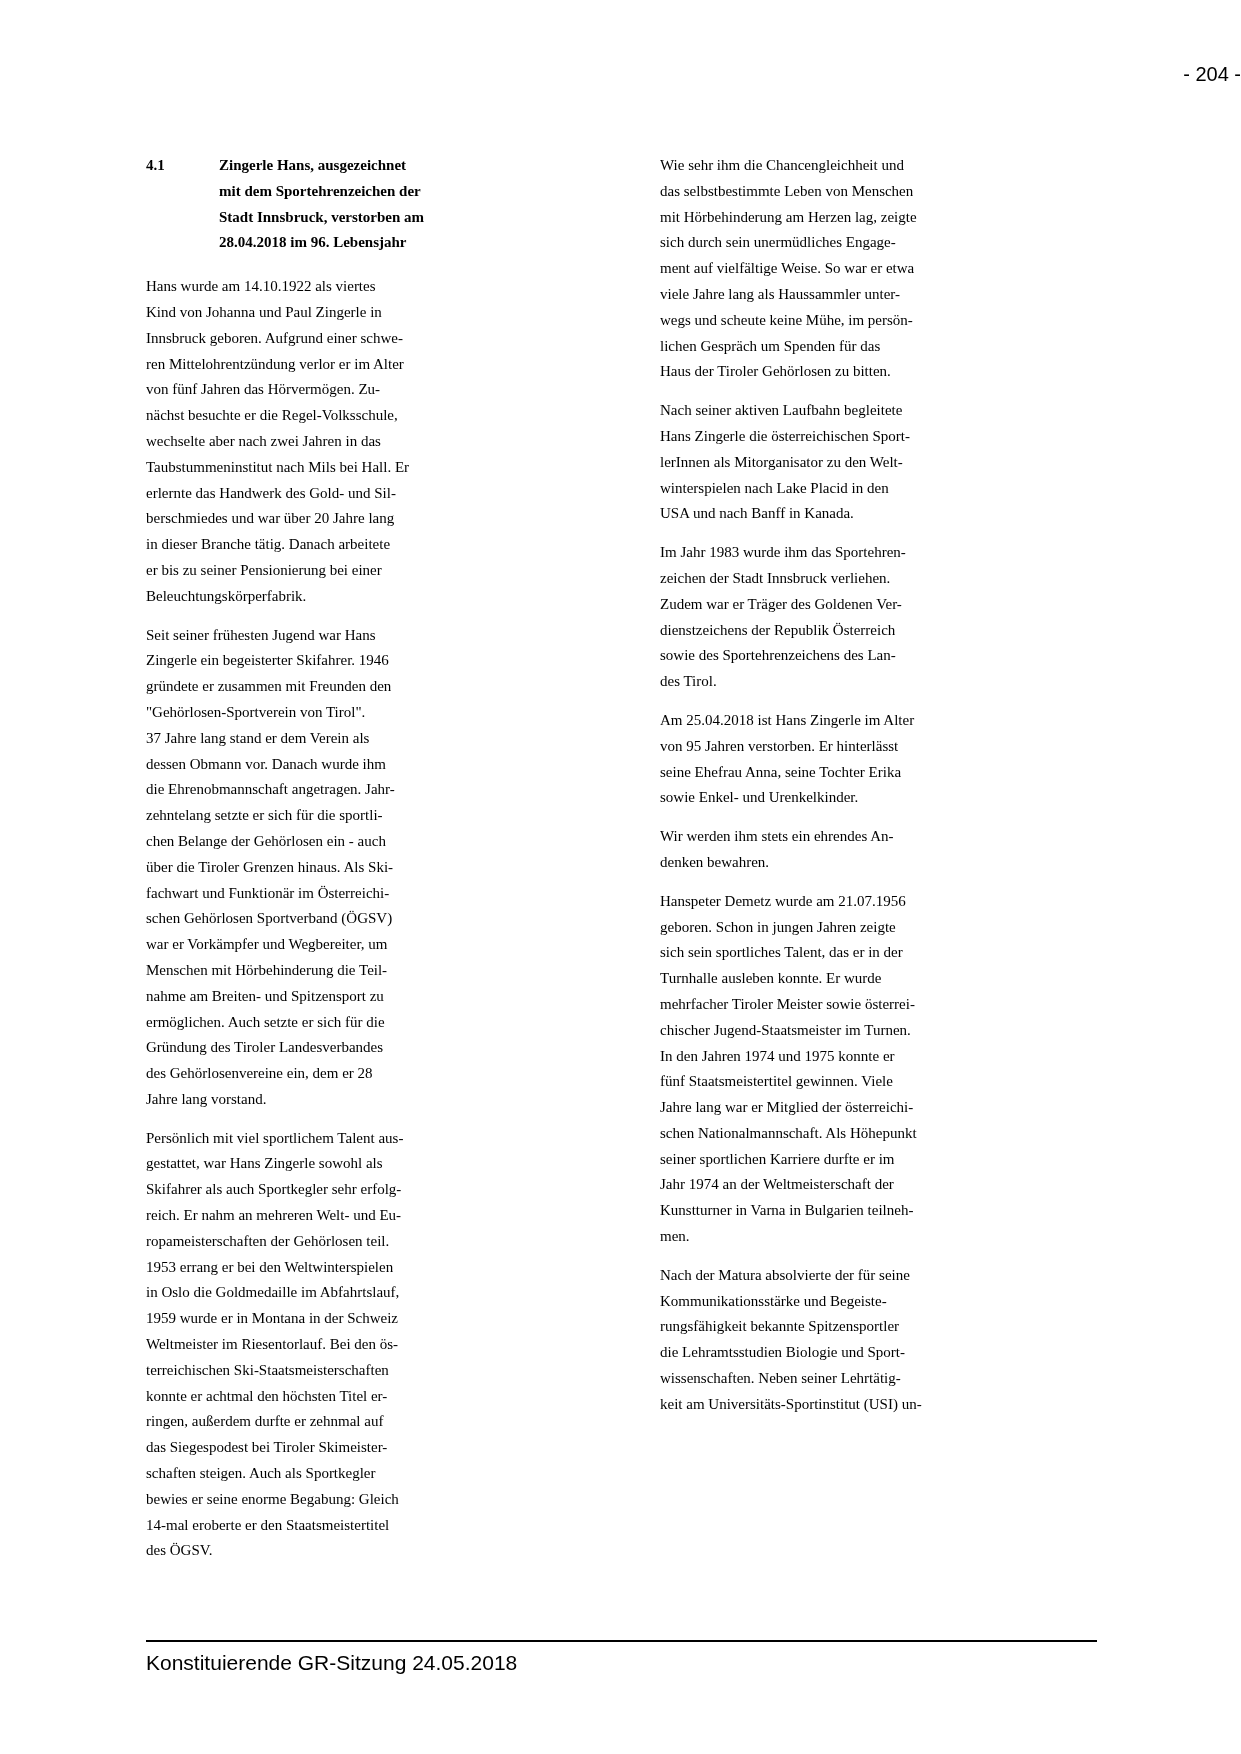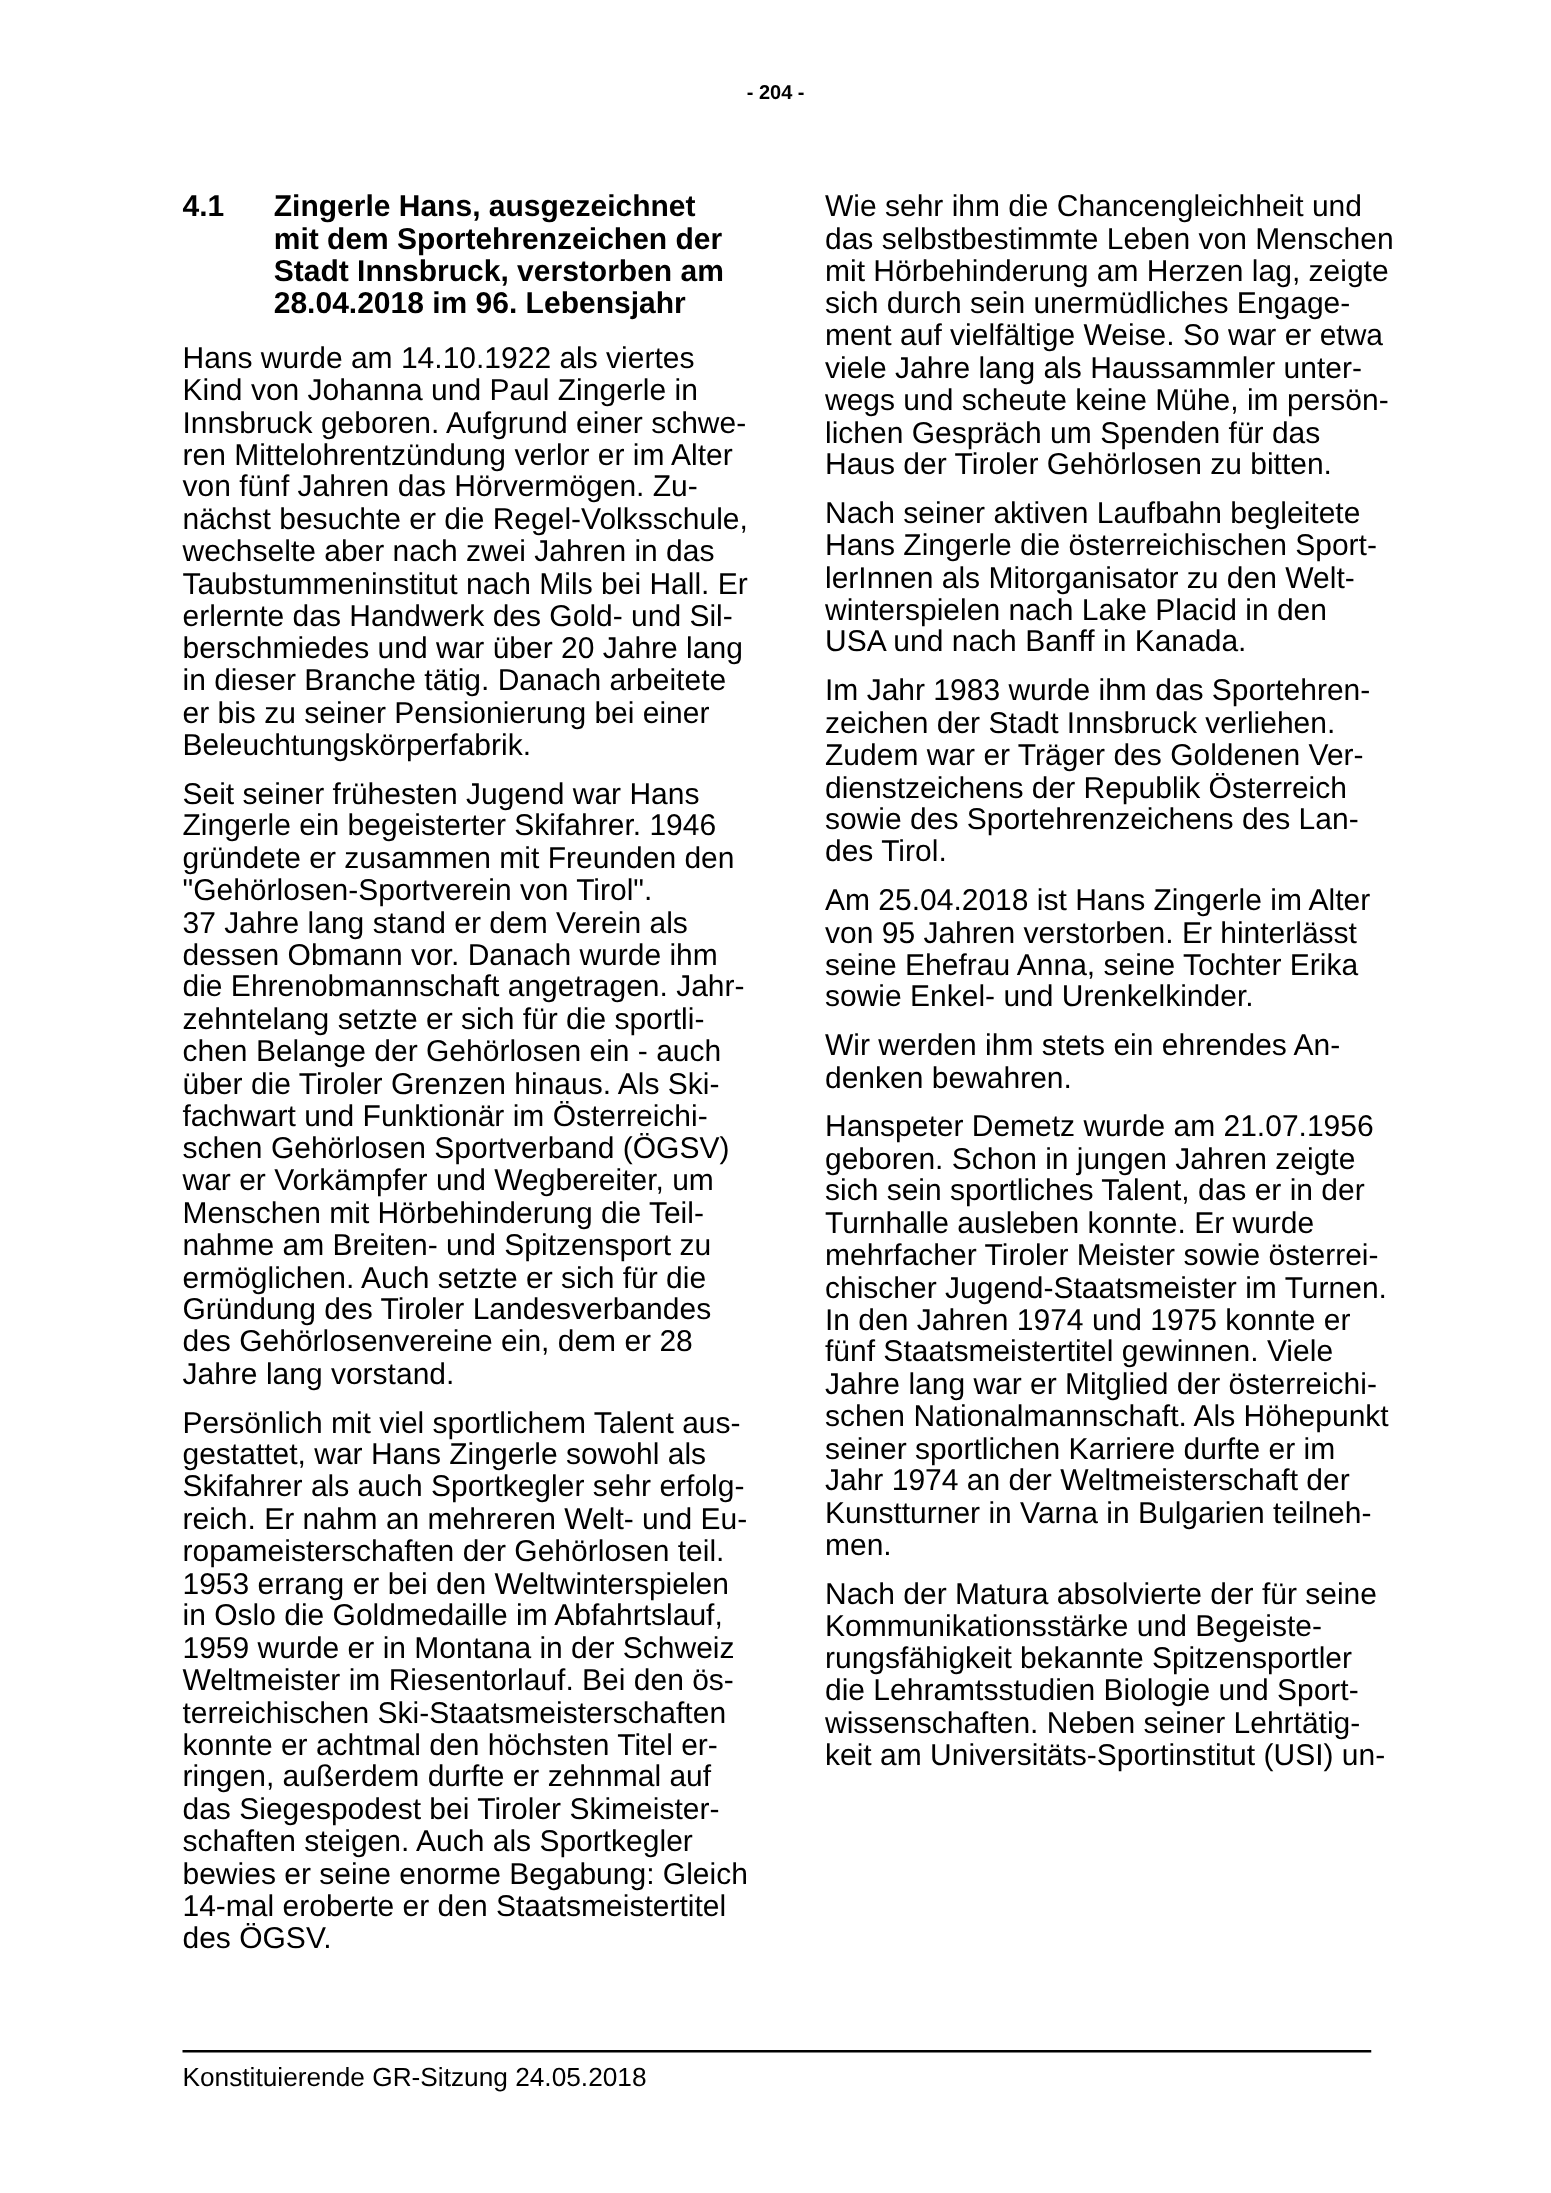--- a/index.html
+++ b/index.html
@@ -15,30 +15,30 @@
     background: #ffffff;
     font-family: "Liberation Sans", sans-serif;
     color: #000000;
     overflow: hidden;
   }
   .page-number {
     position: absolute;
     top: 62px;
     left: 0;
     width: 100%;
-    text-align: center;
-    font-size: 16px;
+    text-align: right;
+    font-size: 20px;
     line-height: 25px;
-    font-weight: bold;
   }
   .col {
     position: absolute;
     top: 153px;
-    font-size: 24px;
+    font-size: 15px;
     line-height: 25.8px;
+    font-family: Liberation Serif, serif;
   }
   .col-left {
     left: 146px;
     width: 500px;
   }
   .col-right {
     left: 660px;
     width: 520px;
   }
   .section-heading {

